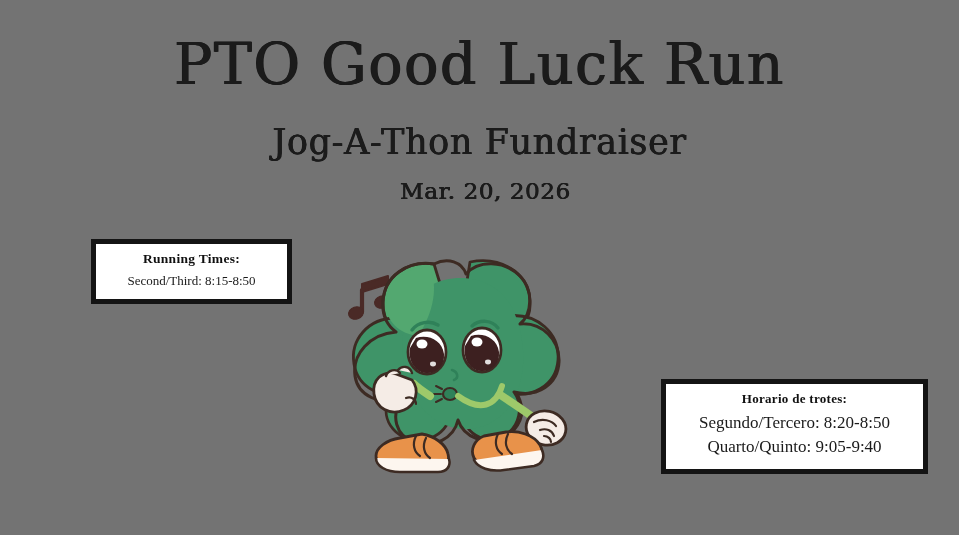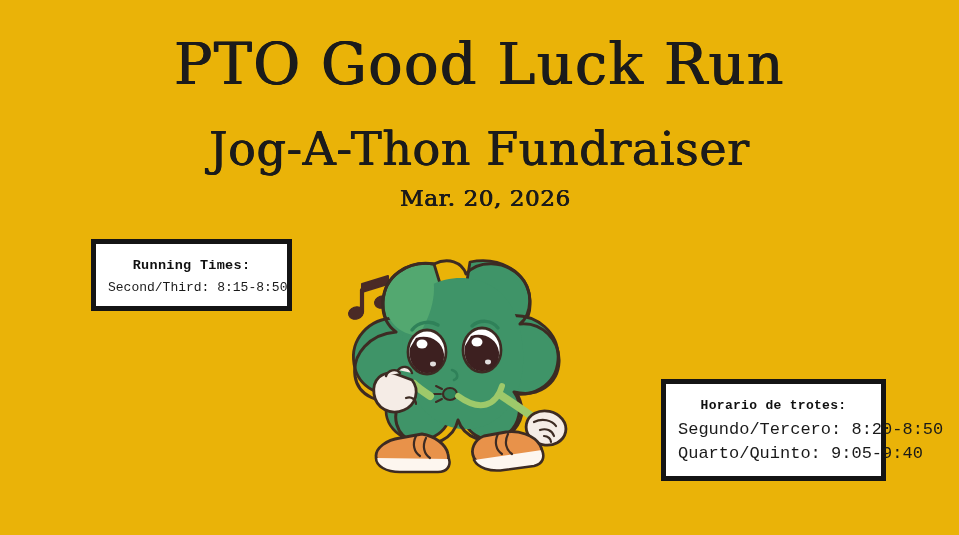--- a/index.html
+++ b/index.html
@@ -34,56 +34,56 @@
     font-size: 57px;
     line-height: 1.08;
     letter-spacing: 1.5px;
     color: #1b1b1b;
     font-weight: 400;
     margin: 0;
     text-shadow: 0.6px 0 0 #1b1b1b, -0.6px 0 0 #1b1b1b;
   }
   #subtitle-1 {
     font-family: "DejaVu Serif", serif;
-    font-size: 46px;
+    font-size: 35px;
     line-height: 1.18;
     letter-spacing: 0.6px;
     color: #1b1b1b;
-    margin: 26px 0 9px 0;
+    margin: 26px 0 15px 0;
     text-shadow: 0.4px 0 0 #1b1b1b, -0.4px 0 0 #1b1b1b;
   }
   #subtitle-2 {
     font-family: "DejaVu Serif", serif;
     font-size: 23px;
     line-height: 1.18;
     letter-spacing: 0.6px;
     color: #1b1b1b;
     margin: 6px 0 0 12px;
     text-shadow: 0.4px 0 0 #1b1b1b, -0.4px 0 0 #1b1b1b;
   }
 
   
   .schedule-box {
     position: absolute;
     background: #ffffff;
     border: 5px solid #141414;
     box-sizing: border-box;
     text-align: center;
-    padding: 14px 12px 9px 12px;
-    font-family: Liberation Mono, monospace;
+    padding: 7px 12px 9px 12px;
+    font-family: Liberation Serif, serif;
   }
   #schedule-box-en {
     left: 91px;
     top: 239px;
     width: 201px;
   }
   #schedule-box-es {
     left: 661px;
     top: 379px;
-    width: 225px;
+    width: 267px;
   }
   .schedule-title {
     font-weight: bold;
     font-size: 13.5px;
     color: #101010;
     letter-spacing: 0.3px;
     margin-bottom: 4px;
     line-height: 1.25;
   }
   .schedule-line {
@@ -101,21 +101,21 @@
     left: 338px;
     top: 246px;
     width: 252px;
     height: 236px;
   }
   #mascot svg { display: block; width: 100%; height: 100%; }
 </style>
 </head>
 <body>
 
-<div id="flyer" style="background: #eab308;">
+<div id="flyer" style="background: #737373;">
 
   <div class="heading-block">
     <h1 id="title">PTO Good Luck Run</h1>
     <div id="subtitle-1">Jog-A-Thon Fundraiser</div>
     <div id="subtitle-2">Mar. 20, 2026</div>
   </div>
 
   <div class="schedule-box" id="schedule-box-en">
     <div class="schedule-title">Running Times:</div>
     <div class="schedule-line">Second/Third: 8:15-8:50</div>

